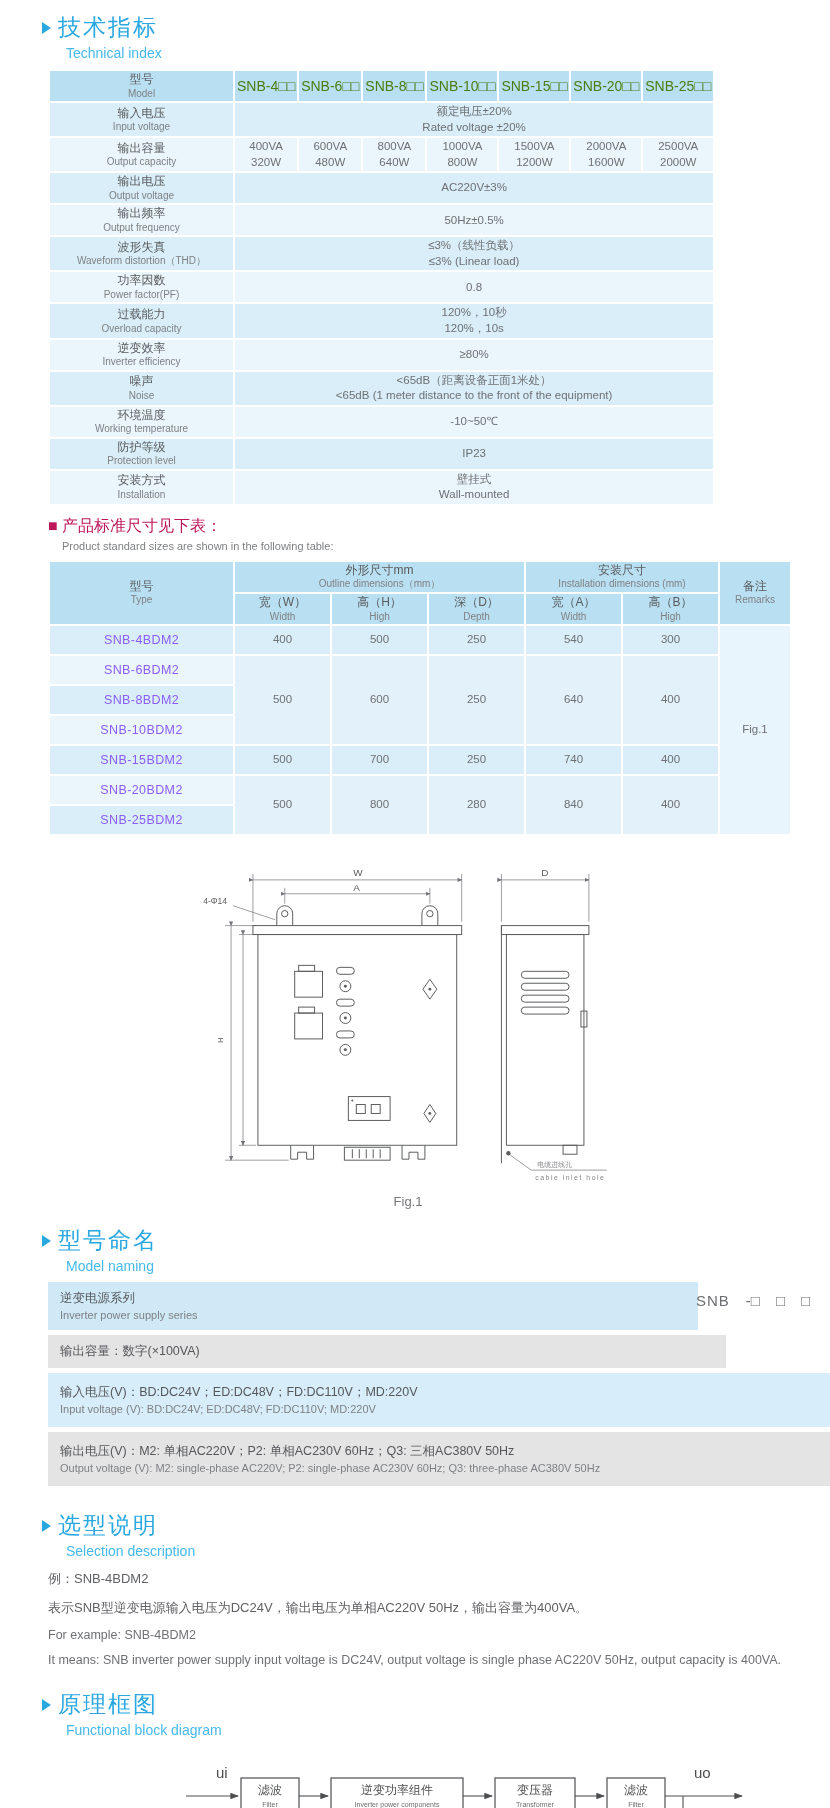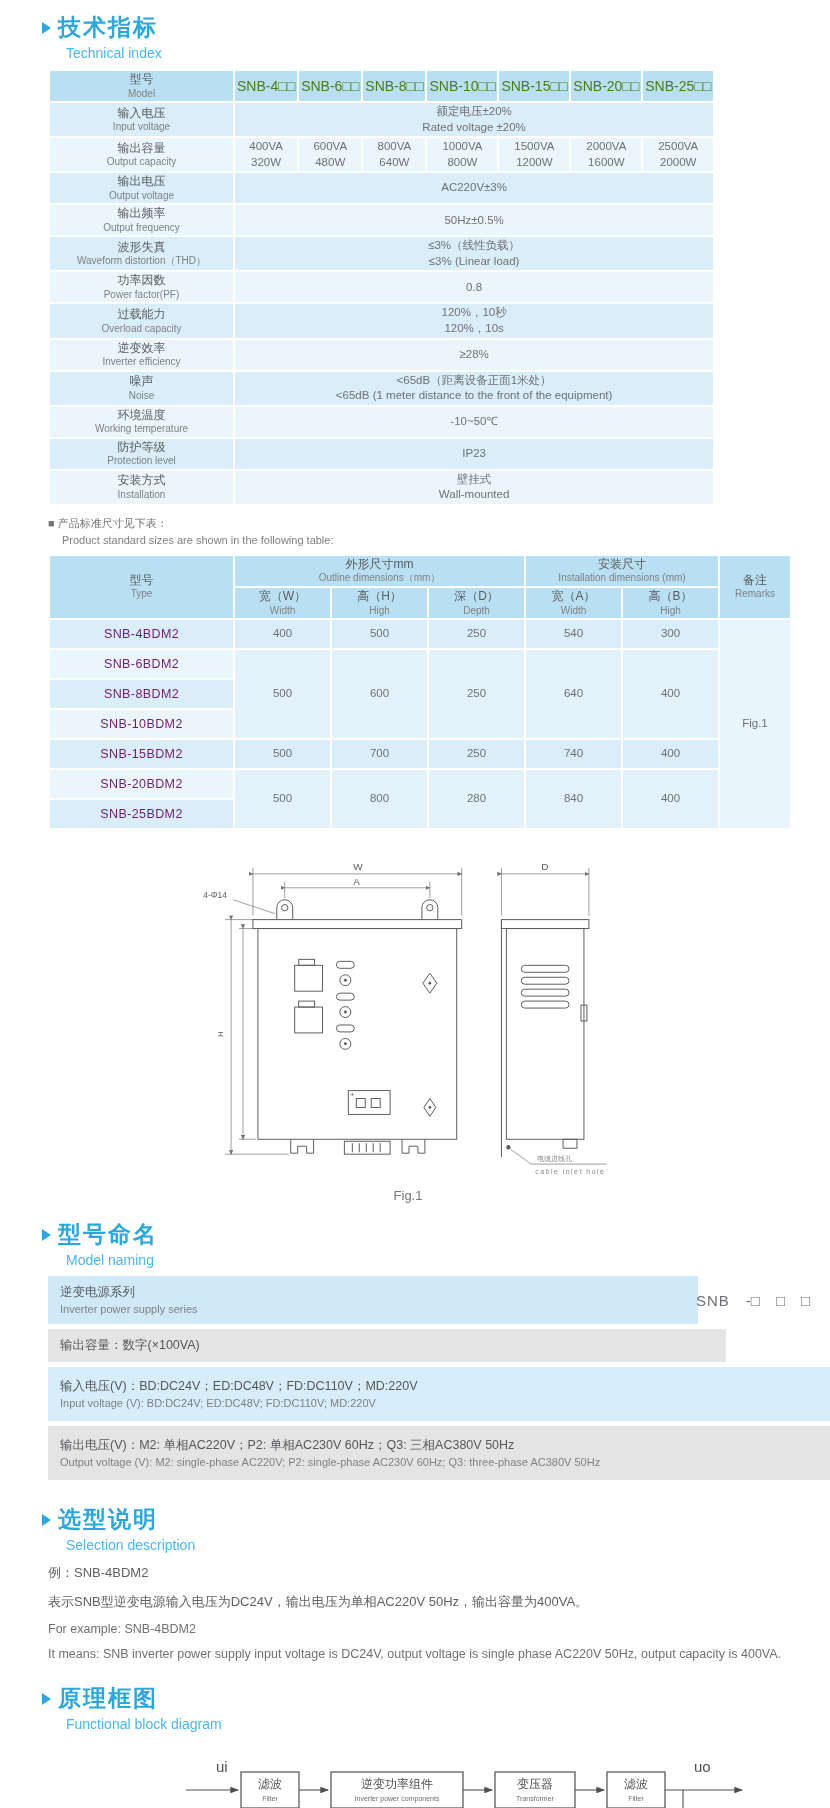--- a/index.html
+++ b/index.html
@@ -2,38 +2,38 @@
 <html><head>
 <meta charset="utf-8">
 <style>
   *{margin:0;padding:0;box-sizing:border-box}
   html,body{background:#fff}
   body{width:830px;height:1808px;overflow:hidden;font-family:"Liberation Sans",sans-serif;position:relative}
   .page{width:830px;height:1808px;padding:12px 0 0 48px;position:relative}
 
   .sechead{display:flex;align-items:center;margin-left:-6px}
   .tri{width:0;height:0;border-left:9px solid #29a8e0;border-top:6px solid transparent;border-bottom:6px solid transparent;margin-right:7px}
-  .tzh{font-size:23px;color:#29a8e0;font-weight:bold;letter-spacing:2px}
+  .tzh{font-size:23px;color:#29a8e0;font-weight:normal;letter-spacing:2px}
   .ten{font-size:14px;color:#45b9eb;margin:2px 0 8px 18px}
 
   table{border-collapse:collapse;table-layout:fixed}
   td{border:2px solid #fff;text-align:center;vertical-align:middle;padding:1px 2px;height:30px}
   .hdr{background:#b9e0f2}
   .rA{background:#d9eef9}
   .rB{background:#eaf6fc}
   .mergebg{background:#e2f1fa}
   .rembg{background:#e8f5fc}
   .zh{font-size:12px;color:#5a5b5d;line-height:1.3}
   .en{font-size:10px;color:#7f8083;line-height:1.25}
   .val{font-size:11.5px;color:#6f7073;line-height:1.35}
   .mdl{font-size:14px;color:#4d7c0f}
-  .type{font-size:12.5px;color:#701a75;letter-spacing:.4px}
+  .type{font-size:12.5px;color:#8b5cf6;letter-spacing:.4px}
 
   .note{margin:10px 0 8px 0}
-  .zh2{font-size:11px;color:#737373}
+  .zh2{font-size:16px;color:#be185d}
   .en2{font-size:11px;color:#7f8083;margin:3px 0 0 14px}
 
   .fig{margin:24px 0 0 150px;width:420px}
   .figcap{width:420px;text-align:center;font-size:13px;color:#76777a}
   .draw{stroke:#5c5d5f;fill:none;stroke-width:1}
   .thin{stroke:#74757a;fill:none;stroke-width:.7}
   .dtext{font-size:10px;fill:#5c5d5f}
   .stext{font-size:7px;fill:#85868a}
 
   .naming{margin-top:16px;position:relative;width:782px}
@@ -199,21 +199,21 @@
         <div class="val">120%，10秒</div>
         <div class="val">120%，10s</div>
       </td>
     </tr>
     <tr class="rB">
       <td>
         <div class="zh">逆变效率</div>
         <div class="en">Inverter efficiency</div>
       </td>
       <td colspan="7">
-            <div class="val">≥28%</div>
+            <div class="val">≥80%</div>
           </td>
     </tr>
     <tr class="rA">
       <td>
         <div class="zh">噪声</div>
         <div class="en">Noise</div>
       </td>
       <td colspan="7">
         <div class="val">&lt;65dB（距离设备正面1米处）</div>
         <div class="val">&lt;65dB (1 meter distance to the front of the equipment)</div>
@@ -500,21 +500,21 @@
   </div>
 
   <div class="naming">
     <div class="sechead">
       <span class="tri"></span>
       <span class="tzh">型号命名</span>
     </div>
     <div class="ten">Model naming</div>
 
     <div style="position:relative">
-      <div class="coderow" style="top:16px">
+      <div class="coderow" style="top:10px">
         <span class="codesnb">SNB</span>
         <span class="codebox">-□</span>
         <span class="codebox">□</span>
         <span class="codebox">□</span>
       </div>
       <div class="bar b1">
         <div class="bzh">逆变电源系列</div>
         <div class="ben">Inverter power supply series</div>
       </div>
       <div class="bar b2">

